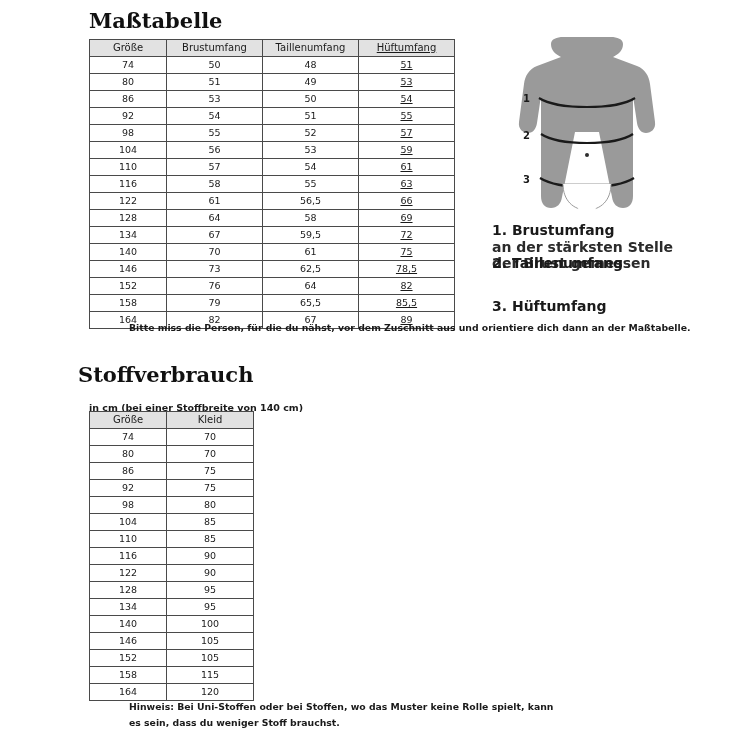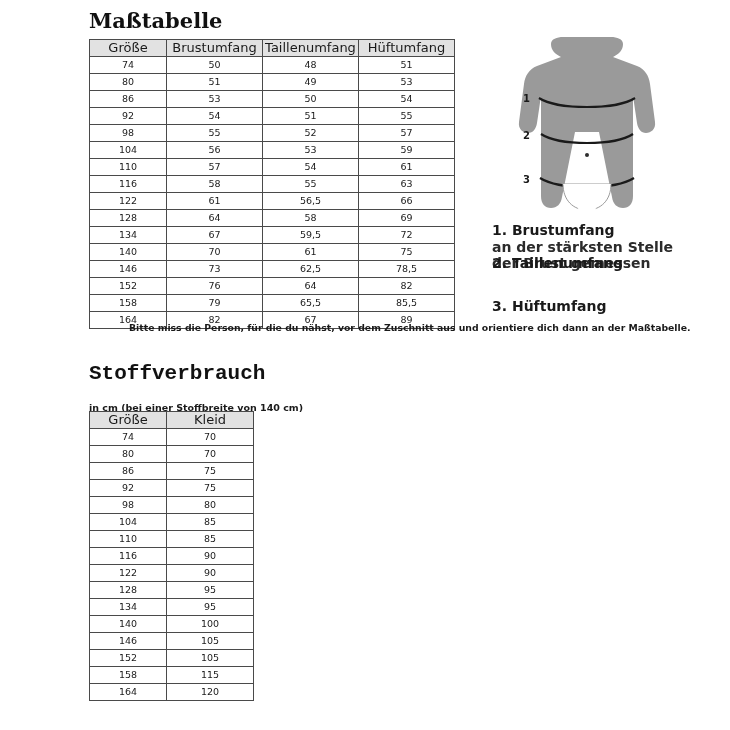--- a/index.html
+++ b/index.html
@@ -25,21 +25,21 @@
   
   .h1 {
     position: absolute;
     font-family: "DejaVu Serif", serif;
     font-weight: bold;
     font-size: 21px;
     letter-spacing: 0px;
     color: #111;
   }
   #title-masstabelle { left: 89px; top: 8px; }
-  #title-stoffverbrauch { left: 89px; top: 362px; font-family: Liberation Mono, monospace; }
+  #title-stoffverbrauch { left: 78px; top: 362px; }
 
   .subtitle {
     position: absolute;
     font-size: 9.5px;
     font-weight: bold;
     color: #1a1a1a;
   }
   #sub-stoffverbrauch { left: 89px; top: 402px; }
 
   
@@ -53,29 +53,29 @@
     border: 1px solid #4a4a4a;
     text-align: center;
     padding: 0;
     height: 16px;
     line-height: 16px;
     font-weight: normal;
   }
   table.grid thead th {
     background: #e2e2e2;
     font-weight: normal;
-    font-size: 13px;
+    font-size: 10px;
   }
 
   
   #size-table { left: 89px; top: 39px; }
   #size-table th:nth-child(1), #size-table td:nth-child(1) { width: 76px; }
   #size-table th:nth-child(2), #size-table td:nth-child(2) { width: 95px; }
   #size-table th:nth-child(3), #size-table td:nth-child(3) { width: 95px; }
-  #size-table th:nth-child(4), #size-table td:nth-child(4) { width: 95px; }
+  #size-table th:nth-child(4), #size-table td:nth-child(4) { width: 95px; text-decoration: underline; }
 
   
   #fabric-table { left: 89px; top: 411px; }
   #fabric-table th:nth-child(1), #fabric-table td:nth-child(1) { width: 76px; }
   #fabric-table th:nth-child(2), #fabric-table td:nth-child(2) { width: 86px; }
 
   
   .note {
     position: absolute;
     font-size: 9.3px;
@@ -350,14 +350,18 @@
           <td>158</td>
           <td>115</td>
         </tr>
         <tr>
           <td>164</td>
           <td>120</td>
         </tr>
       </tbody>
   </table>
 
+  <div class="note" id="note-hint">
+    <span>Hinweis: Bei Uni-Stoffen oder bei Stoffen, wo das Muster keine Rolle spielt, kann</span><br>
+    <span>es sein, dass du weniger Stoff brauchst.</span>
+  </div>
 
 </div>
 
 </body></html>

